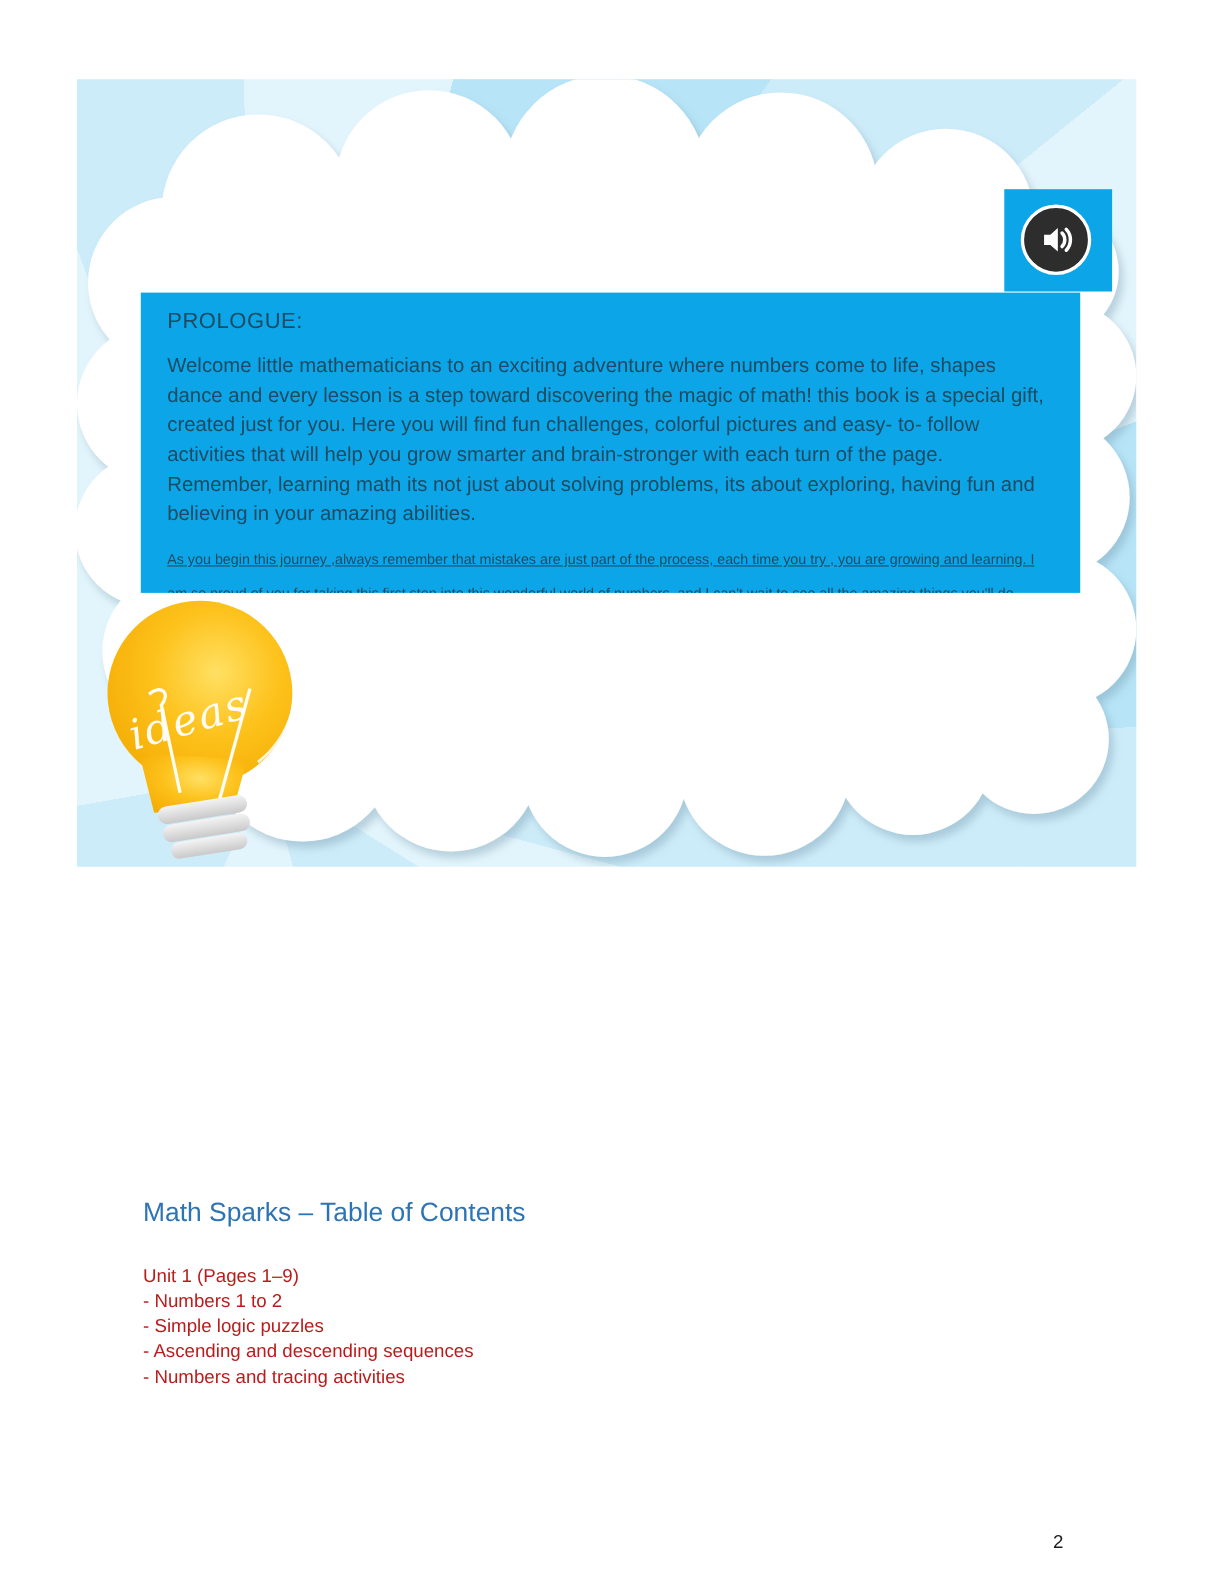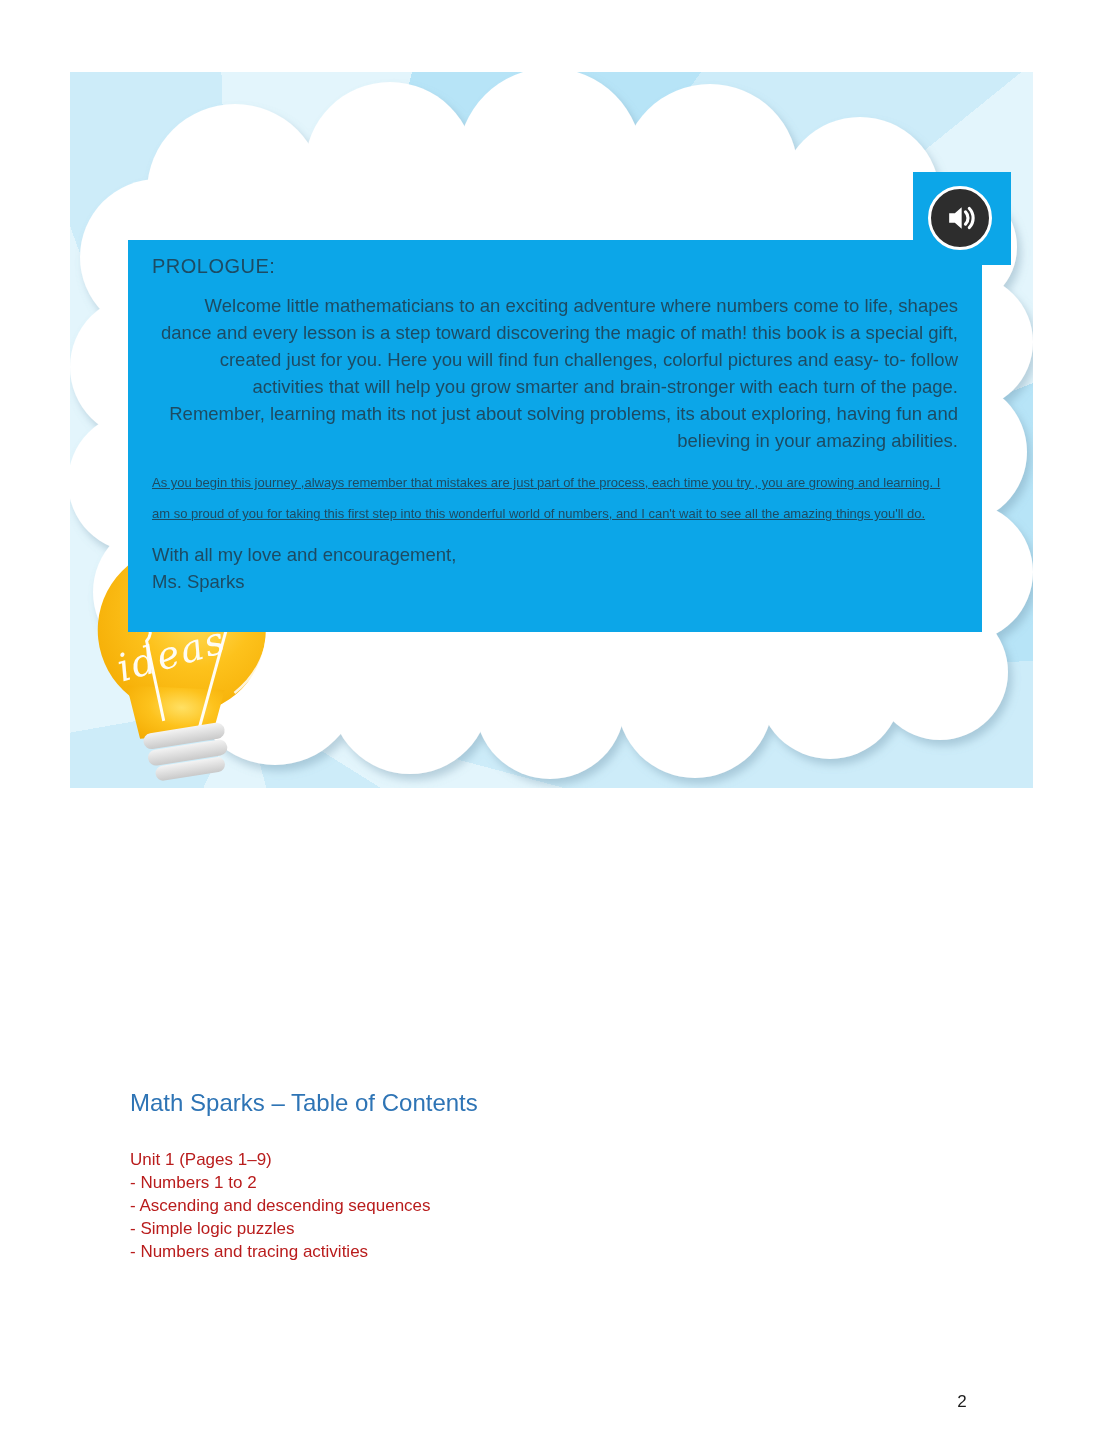--- a/index.html
+++ b/index.html
@@ -33,30 +33,30 @@
   }
   .cloud-svg{position:absolute;left:0;top:0;z-index:1;}
   .bulb-svg{position:absolute;left:0px;top:458px;z-index:2;}
   .bulb-word{
     position:absolute;left:46px;top:560px;z-index:2;
     font-family:"DejaVu Serif",serif;font-style:italic;
     font-size:38px;color:#ffffff;transform:rotate(-16deg);
     letter-spacing:2px;opacity:.95;
   }
   .prologue-box{
-    position:absolute;left:58px;top:168px;z-index:3;
-    width:854px;height:392px;box-sizing:border-box;
+    position:absolute;left:58px;top:194px;z-index:3;
+    width:854px;height:273px;box-sizing:border-box;
     background:#0ca6e8;
     padding:12px 24px;overflow:hidden;
   }
   .prologue-heading{
     margin:0;color:#1d4b63;font-size:20px;line-height:28px;
     font-weight:normal;letter-spacing:.5px;
   }
-  .prologue-p1{margin:12px 0 0 0;color:#1d4b63;font-size:18.5px;line-height:27px;text-align:right;}
+  .prologue-p1{margin:12px 0 0 0;color:#1d4b63;font-size:18.5px;line-height:27px;}
   .prologue-p2{margin:13px 0 12px 0;color:#1d4b63;font-size:13px;line-height:31px;text-decoration:underline;}
   .prologue-closing{margin:10px 0 0 0;color:#1d4b63;font-size:18.5px;line-height:27px;}
   .audio-tile{
     position:absolute;left:843px;top:100px;z-index:4;
     width:98px;height:93px;background:#0ca6e8;cursor:pointer;
   }
   .audio-circle{
     position:absolute;left:15px;top:14px;width:64px;height:64px;
     background:#2d2d2d;border:3px solid #ffffff;border-radius:50%;
     box-sizing:border-box;display:flex;align-items:center;justify-content:center;
@@ -160,21 +160,21 @@
       </div>
     </div>
 
   </div>
 
   <div class="toc">
     <h1 class="toc-heading">Math Sparks – Table of Contents</h1>
     <div class="toc-list">
       <div>Unit 1 (Pages 1–9)</div>
       <div>- Numbers 1 to 2</div>
+      <div>- Simple logic puzzles</div>
       <div>- Ascending and descending sequences</div>
-      <div>- Simple logic puzzles</div>
       <div>- Numbers and tracing activities</div>
     </div>
   </div>
 
   <div class="page-number">2</div>
 
 </div>
 
 </body></html>

